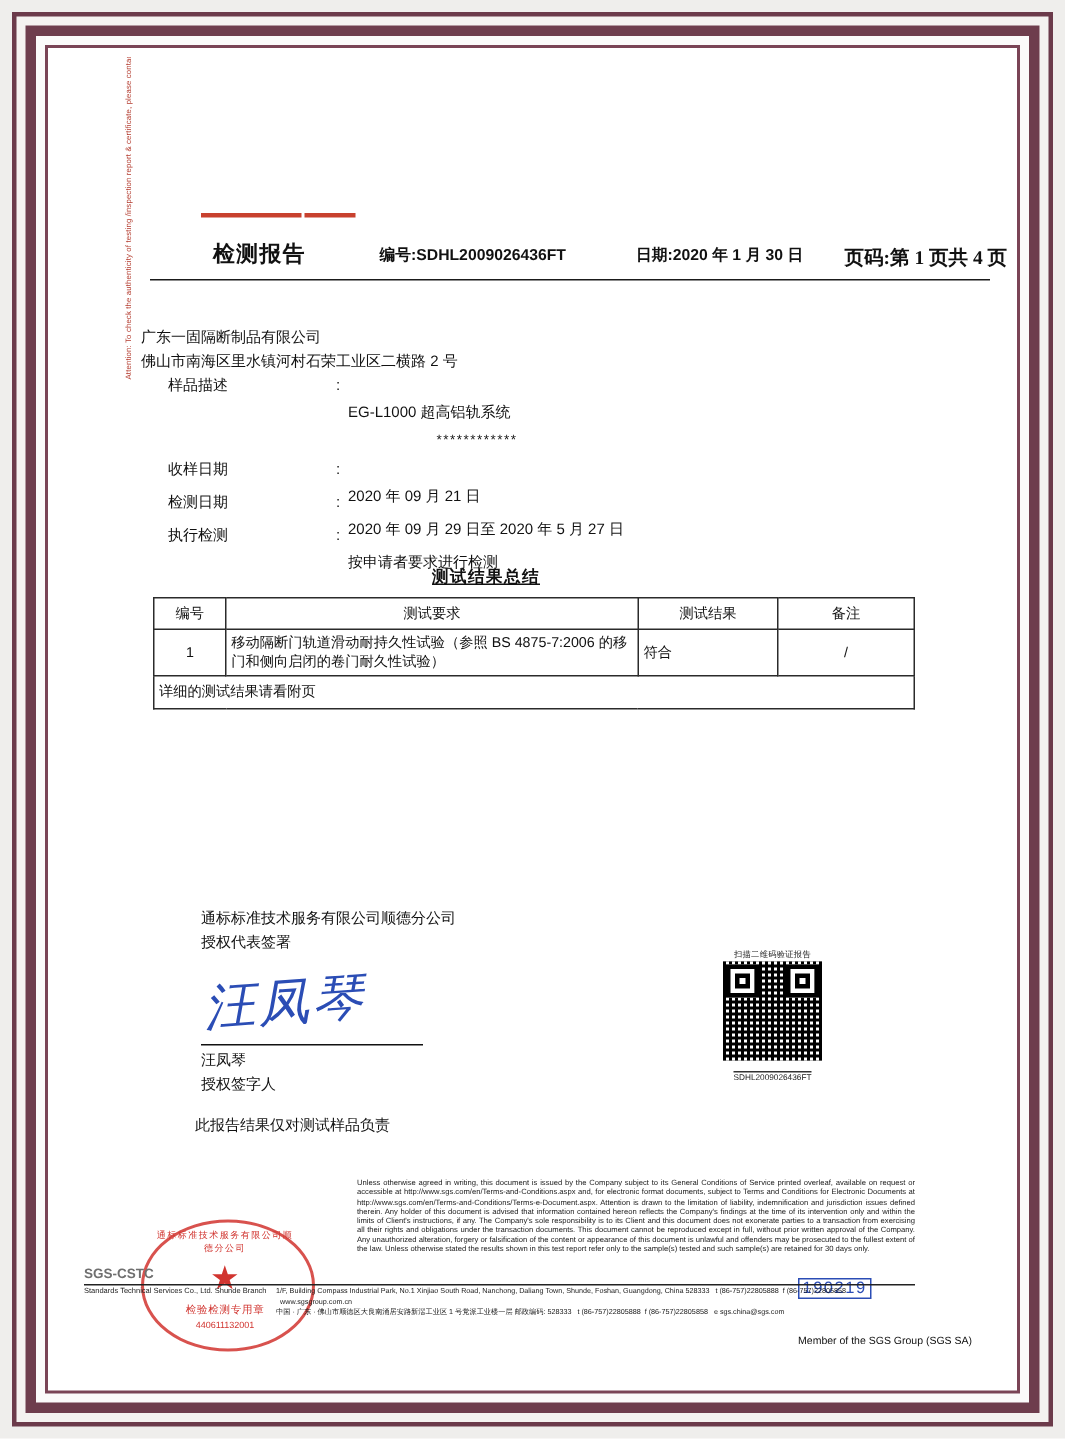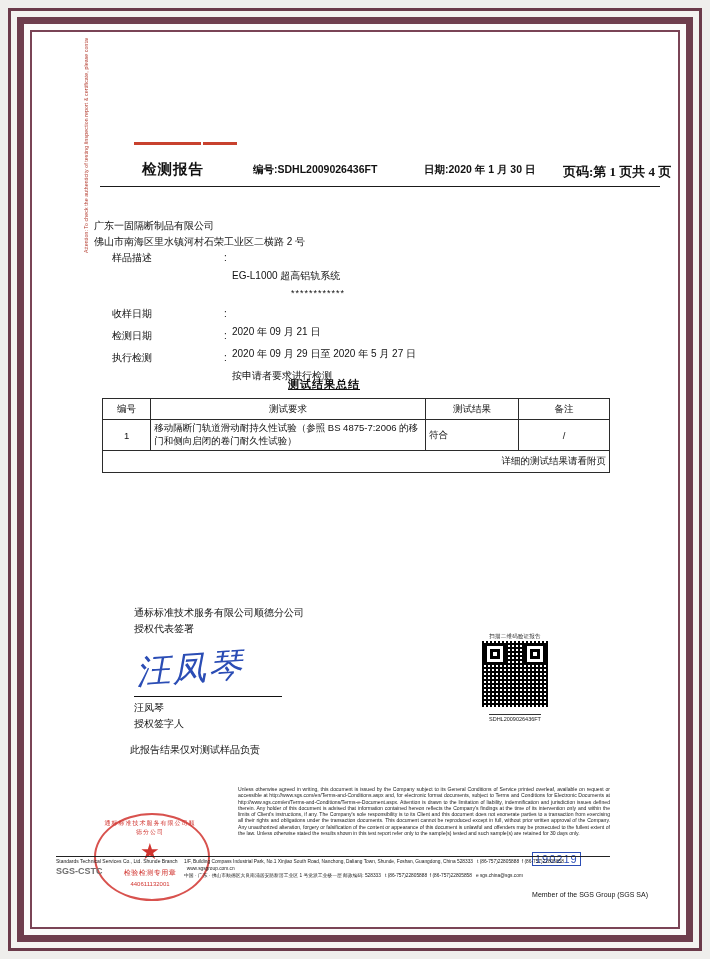--- a/index.html
+++ b/index.html
@@ -213,21 +213,21 @@
   table.results th {
     font-weight: normal;
     text-align: center;
     height: 16px;
   }
   .c-no { width: 42px; text-align: center; }
   .c-req { width: 274px; }
   .c-res { width: 88px; text-align: left; }
   .c-rem { width: 86px; text-align: center; }
   .note-row td {
-    text-align: right;
+    text-align: left;
     padding-left: 6px;
     height: 17px;
   }
 
   
   .sig-company {
     position: absolute;
     left: 96px;
     top: 567px;
     font-size: 10px;
@@ -422,21 +422,20 @@
     font-size: 7px;
     color: #111;
   }
   .sgs-foot-logo {
     position: absolute;
     left: 18px;
     top: 806px;
     font-size: 9px;
     font-weight: bold;
     color: #6f6f6f;
-    margin-top: 22px;
   }
 </style>
 </head>
 <body>
 
 <div class="page">
   <div class="frame-outer"></div>
   <div class="frame-mid"></div>
   <div class="frame-inner"></div>
 

